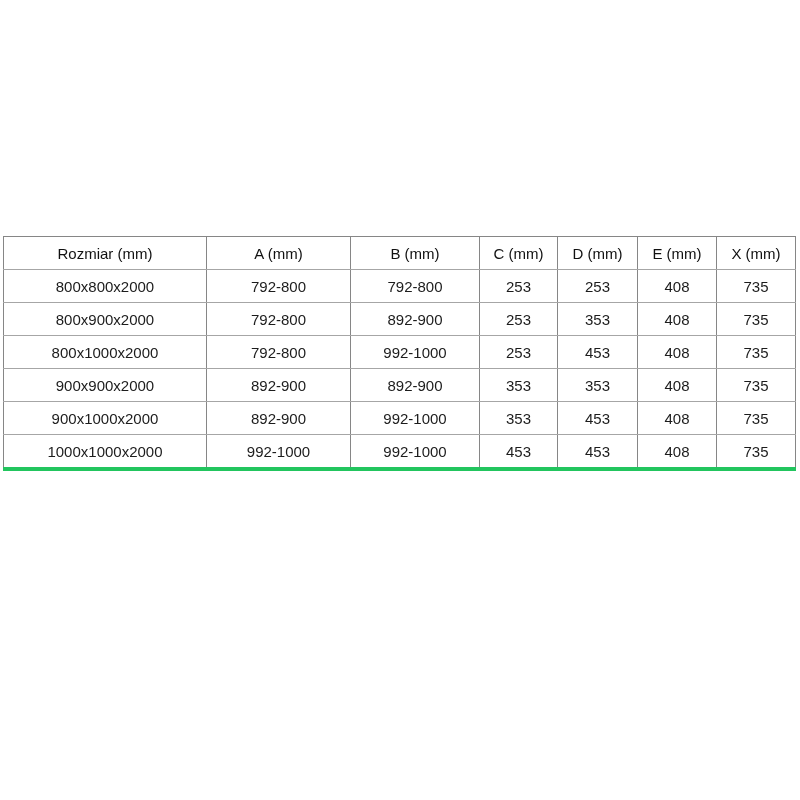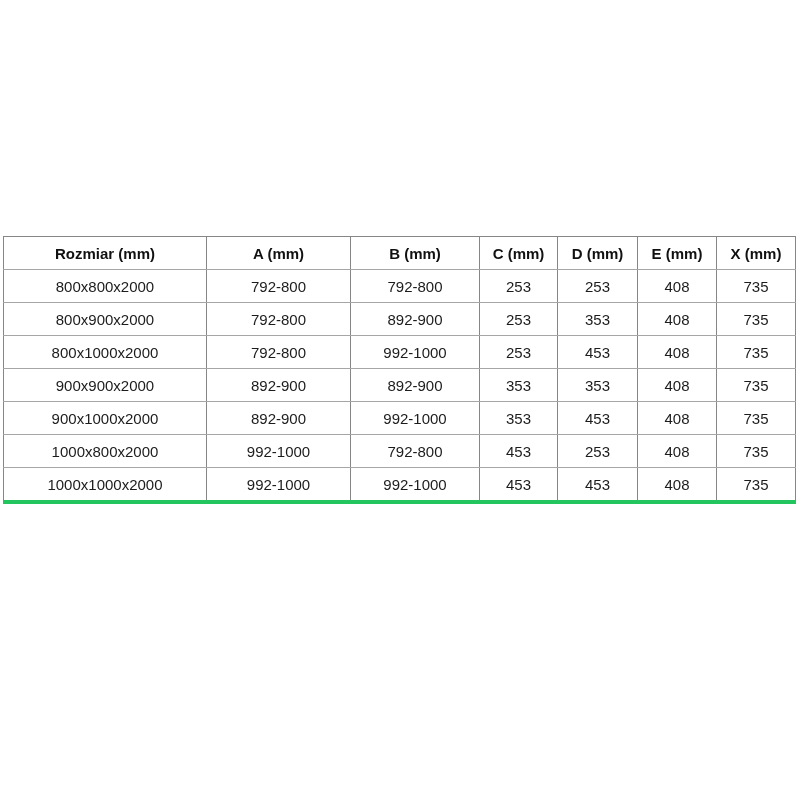--- a/index.html
+++ b/index.html
@@ -32,21 +32,21 @@
     text-align: center;
     vertical-align: middle;
     padding: 0;
     height: 32px;
     font-size: 15px;
     color: #1c1c1c;
     white-space: nowrap;
     overflow: hidden;
   }
   table.size-table th {
-    font-weight: bold;
+    font-weight: normal;
     color: #111111;
     height: 32px;
     border-top: 1px solid #868686;
   }
   table.size-table tbody tr:last-child td {
     border-bottom: 4px solid #22c55e;
   }
 </style>
 </head>
 <body>
@@ -113,29 +113,20 @@
         <tr>
           <td>900x1000x2000</td>
           <td>892-900</td>
           <td>992-1000</td>
           <td>353</td>
           <td>453</td>
           <td>408</td>
           <td>735</td>
         </tr>
         <tr>
-          <td>1000x800x2000</td>
-          <td>992-1000</td>
-          <td>792-800</td>
-          <td>453</td>
-          <td>253</td>
-          <td>408</td>
-          <td>735</td>
-        </tr>
-        <tr>
           <td>1000x1000x2000</td>
           <td>992-1000</td>
           <td>992-1000</td>
           <td>453</td>
           <td>453</td>
           <td>408</td>
           <td>735</td>
         </tr>
       </tbody>
   </table>

